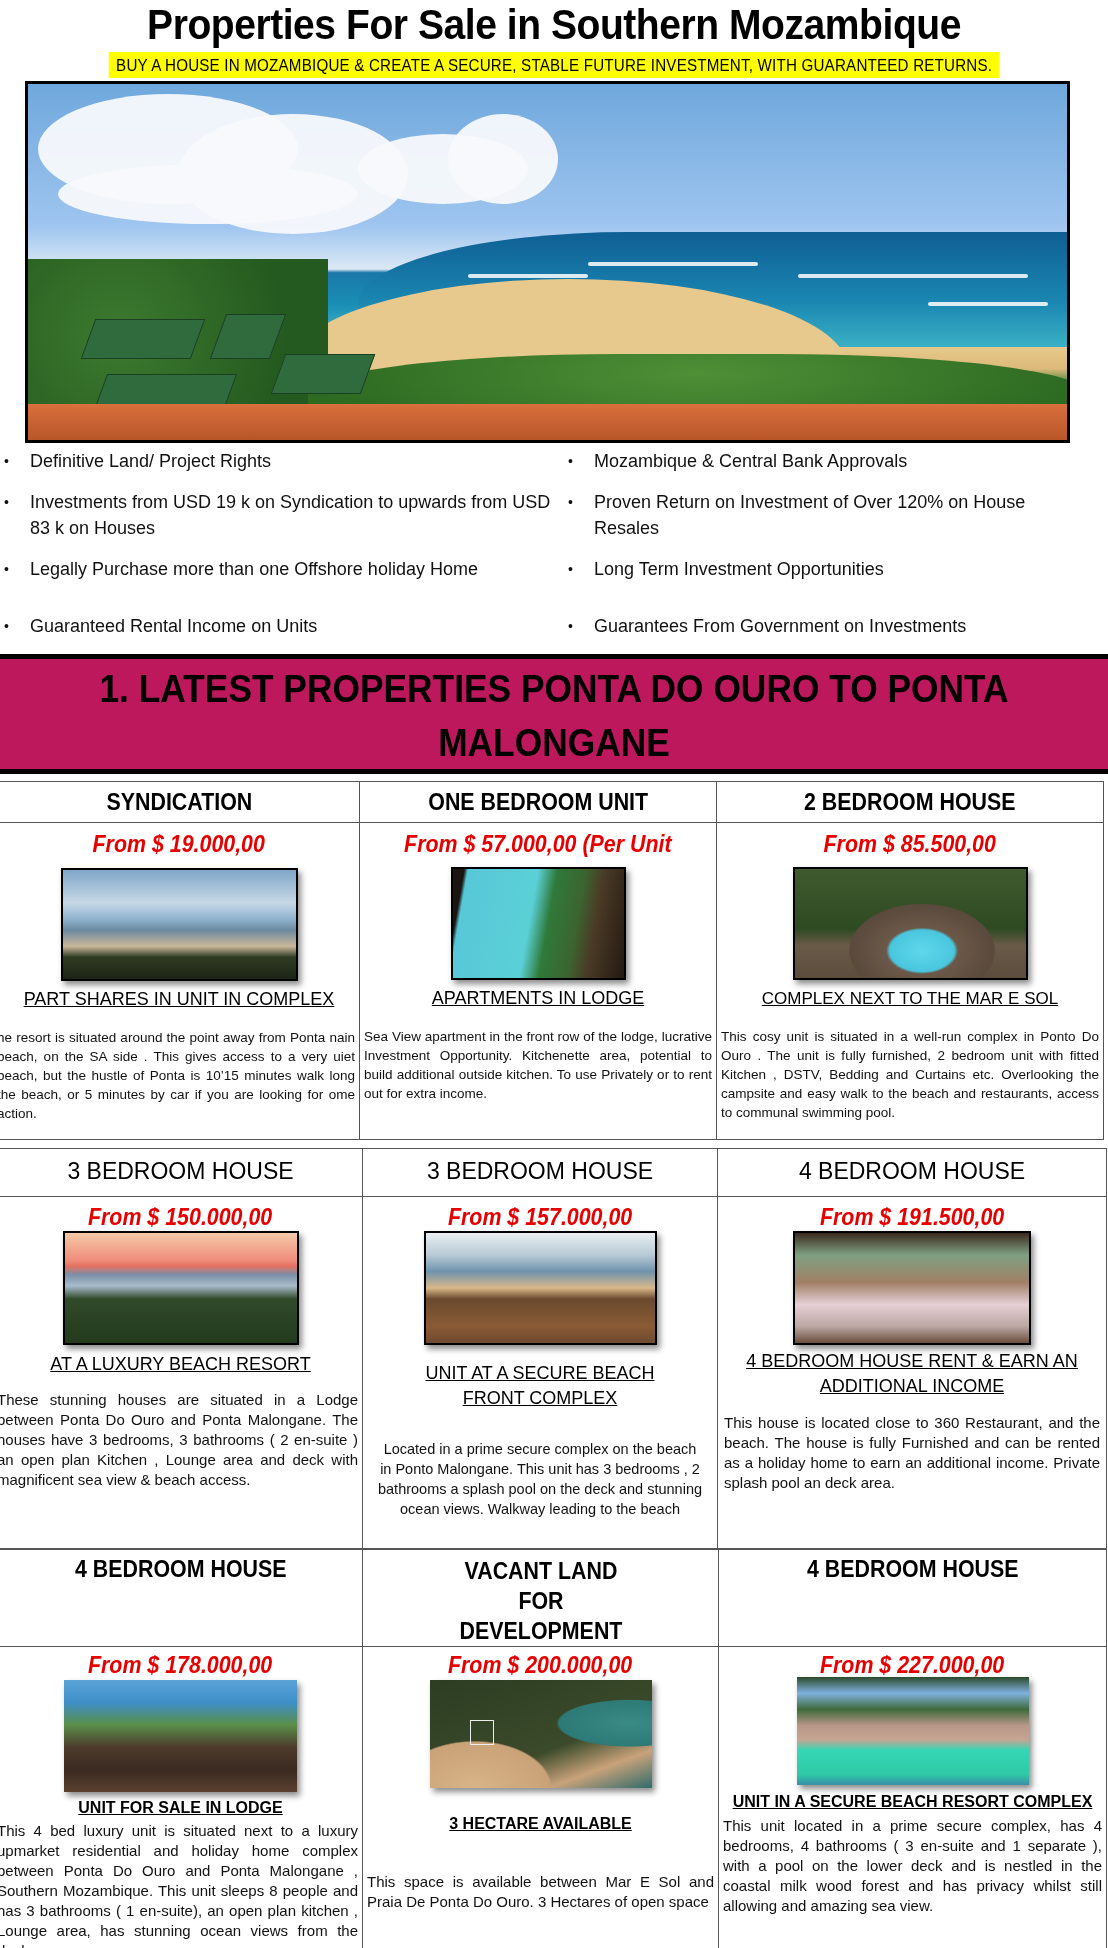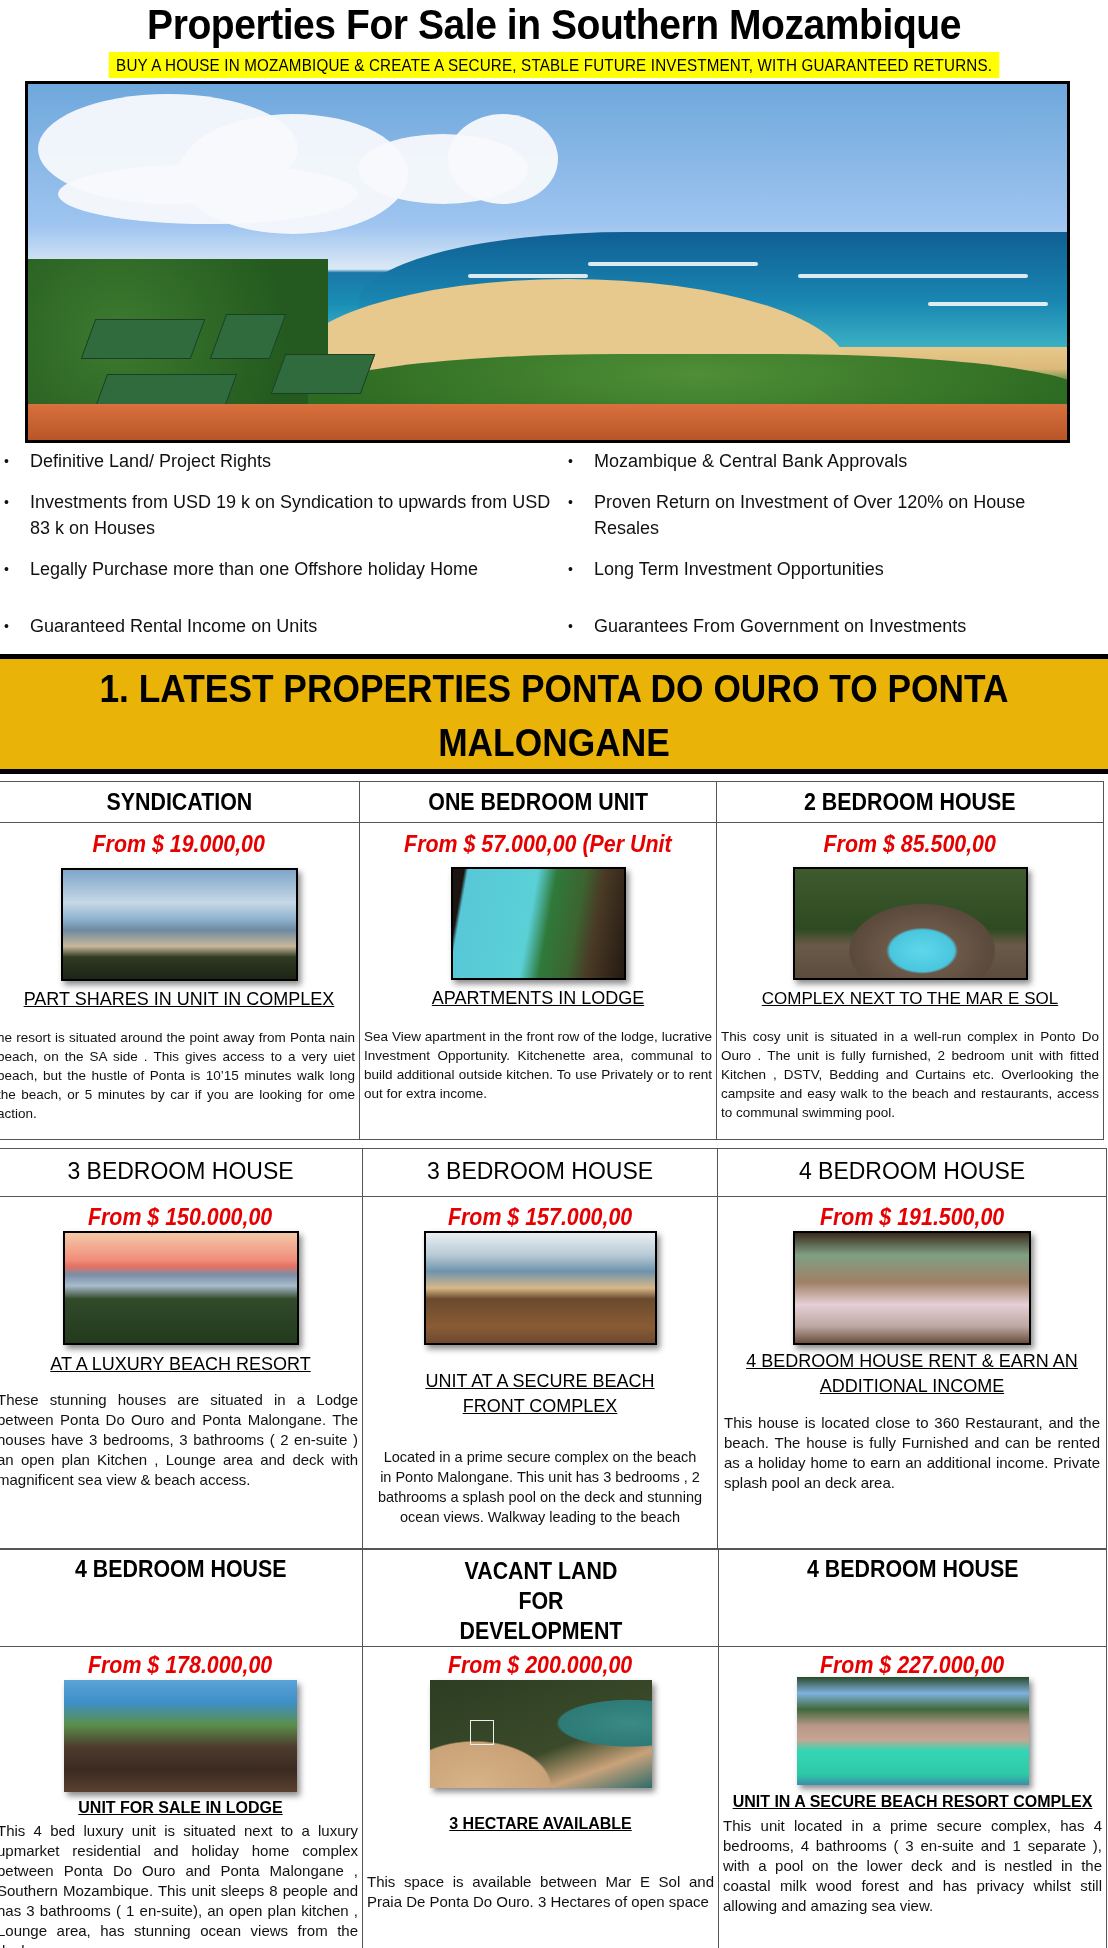--- a/index.html
+++ b/index.html
@@ -19,21 +19,21 @@
   .hero .trees { position: absolute; left: 0; top: 175px; width: 300px; height: 190px; background: radial-gradient(circle at 30% 40%, #3d7a2f, #245a1f 70%); }
   .hero .bush { position: absolute; left: 280px; top: 270px; width: 780px; height: 100px; background: radial-gradient(ellipse at 50% 20%, #4f8f36, #2d6a22 70%); border-radius: 40% 40% 0 0; }
   .hero .roof { position: absolute; background: #2f6b3c; border: 1px solid #1c3f24; transform: skewX(-20deg); }
   .hero .rail { position: absolute; left: 0; bottom: 0; width: 100%; height: 36px; background: linear-gradient(180deg,#d9703d,#b85528); }
 
   .bullets { position: absolute; left: 0; top: 448px; width: 1108px; }
   .bullet { position: absolute; font-size: 18px; line-height: 26px; color: #111; transform-origin: left top; }
   .bullet .dot { position: absolute; left: -26px; top: 0; font-size: 14px; }
   .bullet .txt { display: block; }
 
-  .section-banner { position: absolute; left: 0; top: 654px; width: 1108px; height: 120px; background: #eab308; border-top: 5px solid #000; border-bottom: 5px solid #000; text-align: center; }
+  .section-banner { position: absolute; left: 0; top: 654px; width: 1108px; height: 120px; background: #be185d; border-top: 5px solid #000; border-bottom: 5px solid #000; text-align: center; }
   .section-banner .t { display: block; font-size: 38px; font-weight: bold; line-height: 54px; padding-top: 3px; transform: scaleX(0.93); }
 
   table.grid { position: absolute; border-collapse: collapse; table-layout: fixed; }
   table.grid td { border: 1px solid #555; vertical-align: top; text-align: center; overflow: hidden; }
   .hdr { font-size: 23px; line-height: 26px; }
   .hdr.bold { font-weight: bold; transform: scaleX(0.93); display: inline-block; }
   .price { color: #e60000; font-weight: bold; font-style: italic; font-size: 23px; line-height: 28px; display: inline-block; transform: scaleX(0.93); white-space: nowrap; }
   .photo { display: block; margin: 0 auto; border: 2px solid #000; box-shadow: 3px 4px 6px rgba(0,0,0,0.45); position: relative; overflow: hidden; }
   .subhead { display: inline-block; font-size: 18px; line-height: 25px; text-decoration: underline; }
   .subhead.bold { font-weight: bold; font-size: 16px; }
@@ -140,21 +140,21 @@
     <td>
       <div style="padding-top:7px"><span class="price">From $ 19.000,00</span></div>
       <div class="photo ph-syn" style="width:237px;height:113px;margin-top:10px;"></div>
       <div style="margin-top:6px"><span class="subhead">PART SHARES IN UNIT IN COMPLEX</span></div>
       <div class="desc neg" style="margin-top:16px;">he resort is situated around the point away from Ponta nain beach, on the SA side . This gives access to a very uiet beach, but the hustle of Ponta is 10’15 minutes walk long the beach, or 5 minutes by car if you are looking for ome action.</div>
     </td>
     <td>
       <div style="padding-top:7px"><span class="price">From $ 57.000,00 (Per Unit</span></div>
       <div class="photo ph-apt" style="width:117px;height:113px;width:175px;margin-top:9px;"></div>
       <div style="margin-top:6px"><span class="subhead">APARTMENTS IN LODGE</span></div>
-      <div class="desc" style="margin-top:16px;">Sea View apartment in the front row of the lodge, lucrative Investment Opportunity. Kitchenette area, communal to build additional outside kitchen. To use Privately or to rent out for extra  income.</div>
+      <div class="desc" style="margin-top:16px;">Sea View apartment in the front row of the lodge, lucrative Investment Opportunity. Kitchenette area, potential to build additional outside kitchen. To use Privately or to rent out for extra  income.</div>
     </td>
     <td>
       <div style="padding-top:7px"><span class="price">From $ 85.500,00</span></div>
       <div class="photo ph-2bh" style="width:235px;height:113px;margin-top:9px;"></div>
       <div style="margin-top:6px"><span class="subhead" style="font-size:17px">COMPLEX NEXT TO THE MAR E SOL</span></div>
       <div class="desc" style="margin-top:16px;">This cosy unit is situated in a well-run complex in Ponto Do Ouro . The unit is fully furnished, 2 bedroom unit with fitted Kitchen , DSTV, Bedding and Curtains etc. Overlooking the campsite and easy walk to the beach and restaurants, access to communal  swimming pool.</div>
     </td>
   </tr>
 </tbody>
   </table>
@@ -174,21 +174,21 @@
   <tr style="height:353px;">
     <td>
       <div style="padding-top:6px"><span class="price">From $ 150.000,00</span></div>
       <div class="photo ph-sunset" style="width:236px;height:114px;margin-top:0px;"></div>
       <div style="margin-top:7px"><span class="subhead">AT A LUXURY BEACH RESORT</span></div>
       <div class="desc big neg" style="margin-top:13px;">These stunning houses are situated in a Lodge between Ponta Do Ouro and Ponta Malongane. The houses have 3 bedrooms, 3 bathrooms ( 2 en-suite ) an open plan Kitchen , Lounge area and deck with magnificent sea view &amp; beach access.</div>
     </td>
     <td>
       <div style="padding-top:6px"><span class="price">From $ 157.000,00</span></div>
       <div class="photo ph-deck" style="width:233px;height:114px;margin-top:0px;"></div>
-      <div style="margin-top:24px;padding:0 30px;"><span class="subhead">UNIT AT A SECURE BEACH FRONT COMPLEX</span></div>
+      <div style="margin-top:16px;padding:0 30px;"><span class="subhead">UNIT AT A SECURE BEACH FRONT COMPLEX</span></div>
       <div class="desc center" style="padding:0 14px;">Located in a prime secure complex on the beach in Ponto  Malongane. This unit has 3 bedrooms , 2 bathrooms a splash pool  on the deck and stunning ocean views. Walkway leading to the beach</div>
     </td>
     <td>
       <div style="padding-top:6px"><span class="price">From $ 191.500,00</span></div>
       <div class="photo ph-patio" style="width:238px;height:114px;margin-top:0px;"></div>
       <div style="margin-top:4px;padding:0 20px;"><span class="subhead">4 BEDROOM HOUSE RENT &amp; EARN AN ADDITIONAL INCOME</span></div>
       <div class="desc big" style="margin-top:14px;padding:0 6px;">This house is located close to 360 Restaurant, and the beach. The house is fully Furnished and can be rented as a holiday home to earn an additional income. Private splash pool an deck area.</div>
     </td>
   </tr>
 </tbody>

